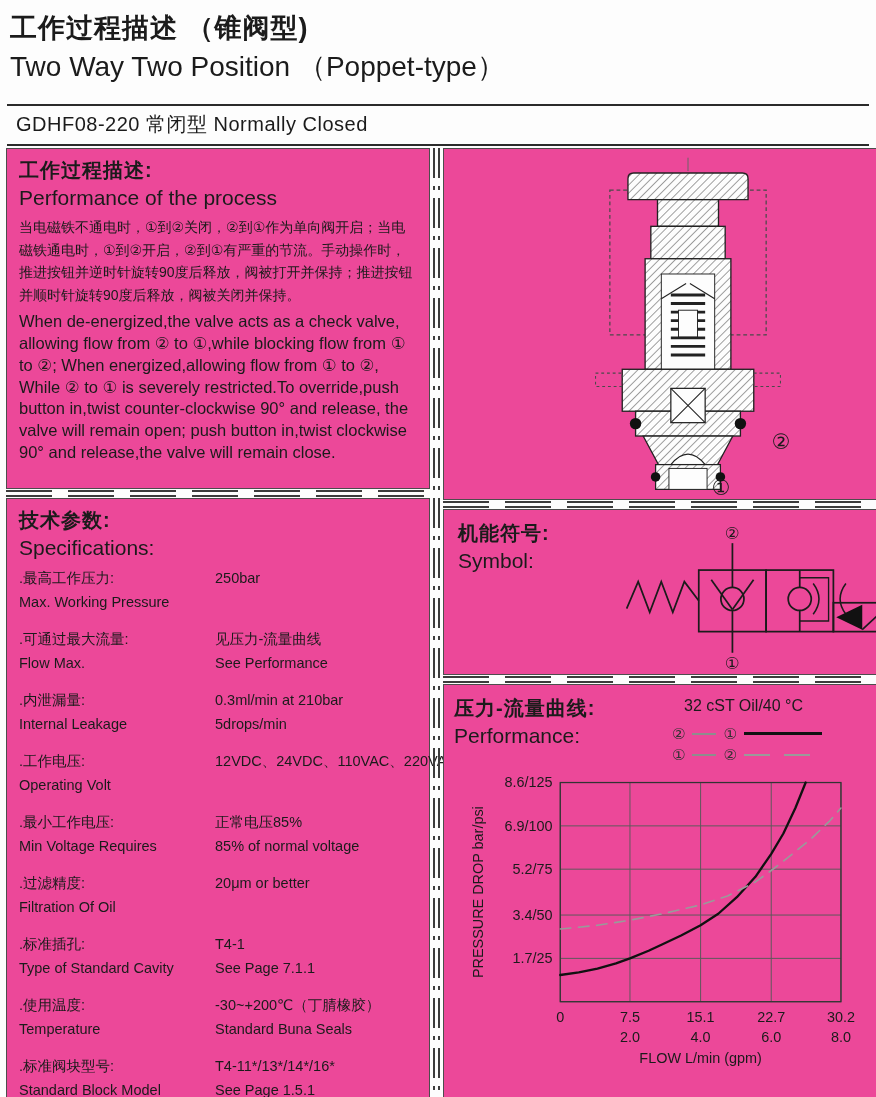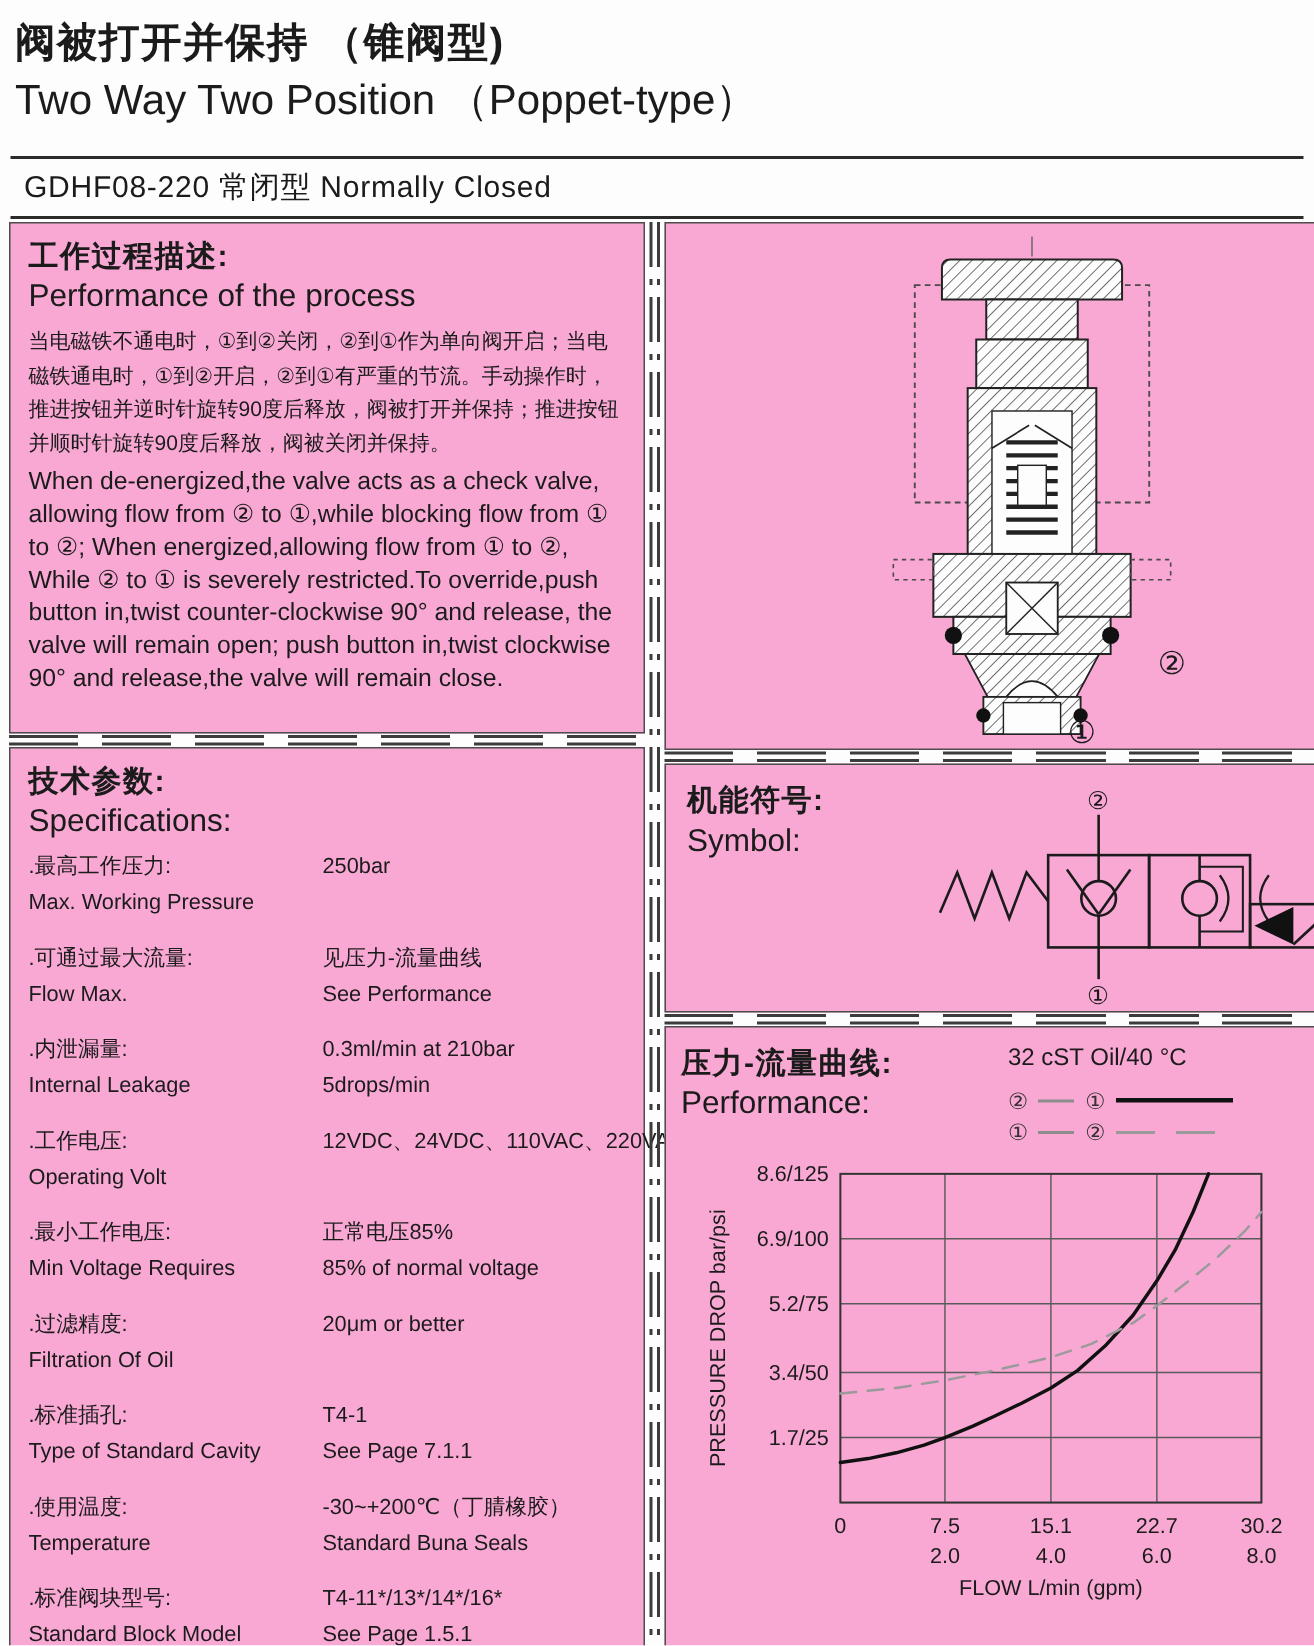--- a/index.html
+++ b/index.html
@@ -6,21 +6,21 @@
   .page{position:relative;width:876px;height:1097px;background:#fdfdfd;color:#1b1b1b;
         font-family:"Liberation Sans","DejaVu Sans",sans-serif;overflow:hidden;box-sizing:border-box;
         padding:6px 6px 0 6px;}
   .title-zh{font-size:27px;font-weight:600;margin:4px 0 2px 4px;letter-spacing:1px;}
   .title-en{font-size:28px;font-weight:400;margin:0 0 18px 4px;}
   .rule{height:2px;background:#2b2b2b;margin:2px 1px;}
   .model-line{font-size:20px;font-weight:500;padding:3px 0 4px 10px;letter-spacing:.5px;}
   .content{display:flex;height:968px;}
   .col-left{width:424px;display:flex;flex-direction:column;}
   .col-right{flex:1;display:flex;flex-direction:column;}
-  .box{border:1.4px solid #4d4d4d;background:#f9a8d4;box-sizing:border-box;}
+  .box{border:1.4px solid #4d4d4d;background:#ec4899;box-sizing:border-box;}
   .desc-box{height:352px;padding:4px 10px 0 12px;}
   .spec-box{flex:1;padding:4px 8px 0 12px;}
   .drawing-box{height:352px;display:flex;align-items:center;justify-content:center;}
   .symbol-box{height:166px;display:flex;padding:6px 4px 0 14px;}
   .perf-box{flex:1;padding:6px 6px 0 10px;}
   .hsep{height:9px;position:relative;margin:0;}
   .hsep::before,.hsep::after{content:"";position:absolute;left:0;right:0;height:2px;
      background:repeating-linear-gradient(90deg,#3c3c3c 0 46px,transparent 46px 62px);}
   .hsep::before{top:1px}.hsep::after{bottom:1px}
   .vsep{width:13px;position:relative;flex:0 0 auto;}
@@ -33,37 +33,37 @@
   .desc-en{font-size:16.5px;line-height:1.33;margin:2px 4px 0 0;}
   .spec-row{display:flex;margin:0 0 13px;}
   .spec-labels{width:196px;flex:0 0 auto;}
   .spec-values{flex:1;}
   .spec-line{height:24px;font-size:14.5px;line-height:24px;white-space:nowrap;}
   .spec-line.zh{font-weight:500;}
   .sym-head{width:150px;flex:0 0 auto;}
   .perf-head{display:flex;}
   .perf-titles{width:218px;flex:0 0 auto;}
   .perf-right{padding-top:4px;}
-  .oil-note{font-size:16px;margin:2px 0 8px;}
+  .oil-note{font-size:16px;margin:2px 12px 8px;}
   .legend-row{display:flex;align-items:center;gap:7px;height:21px;font-size:14px;}
   .lg-glyph{font-size:15px;color:#333;}
   .lg-dash{width:24px;height:2px;background:#8d8d8d;}
   .lg-line.solid{width:78px;height:2.6px;background:#111;}
   .lg-line.dashed{width:74px;height:2px;
       background:repeating-linear-gradient(90deg,#9a9a9a 0 26px,transparent 26px 40px);}
   svg text{font-family:"Liberation Sans","DejaVu Sans",sans-serif;fill:#1b1b1b;}
   #perf-chart{display:block;margin:6px 0 0 10px;}
 </style>
 </head>
 <body>
 
 <div class="page">
 
   <header>
-    <div class="title-zh">阀被打开并保持 （锥阀型)</div>
+    <div class="title-zh">工作过程描述 （锥阀型)</div>
     <div class="title-en">Two Way Two Position （Poppet-type）</div>
   </header>
   <div class="rule"></div>
   <div class="model-line">GDHF08-220  常闭型 Normally Closed</div>
   <div class="rule"></div>
 
   <div class="content">
 
     <div class="col-left">
 

